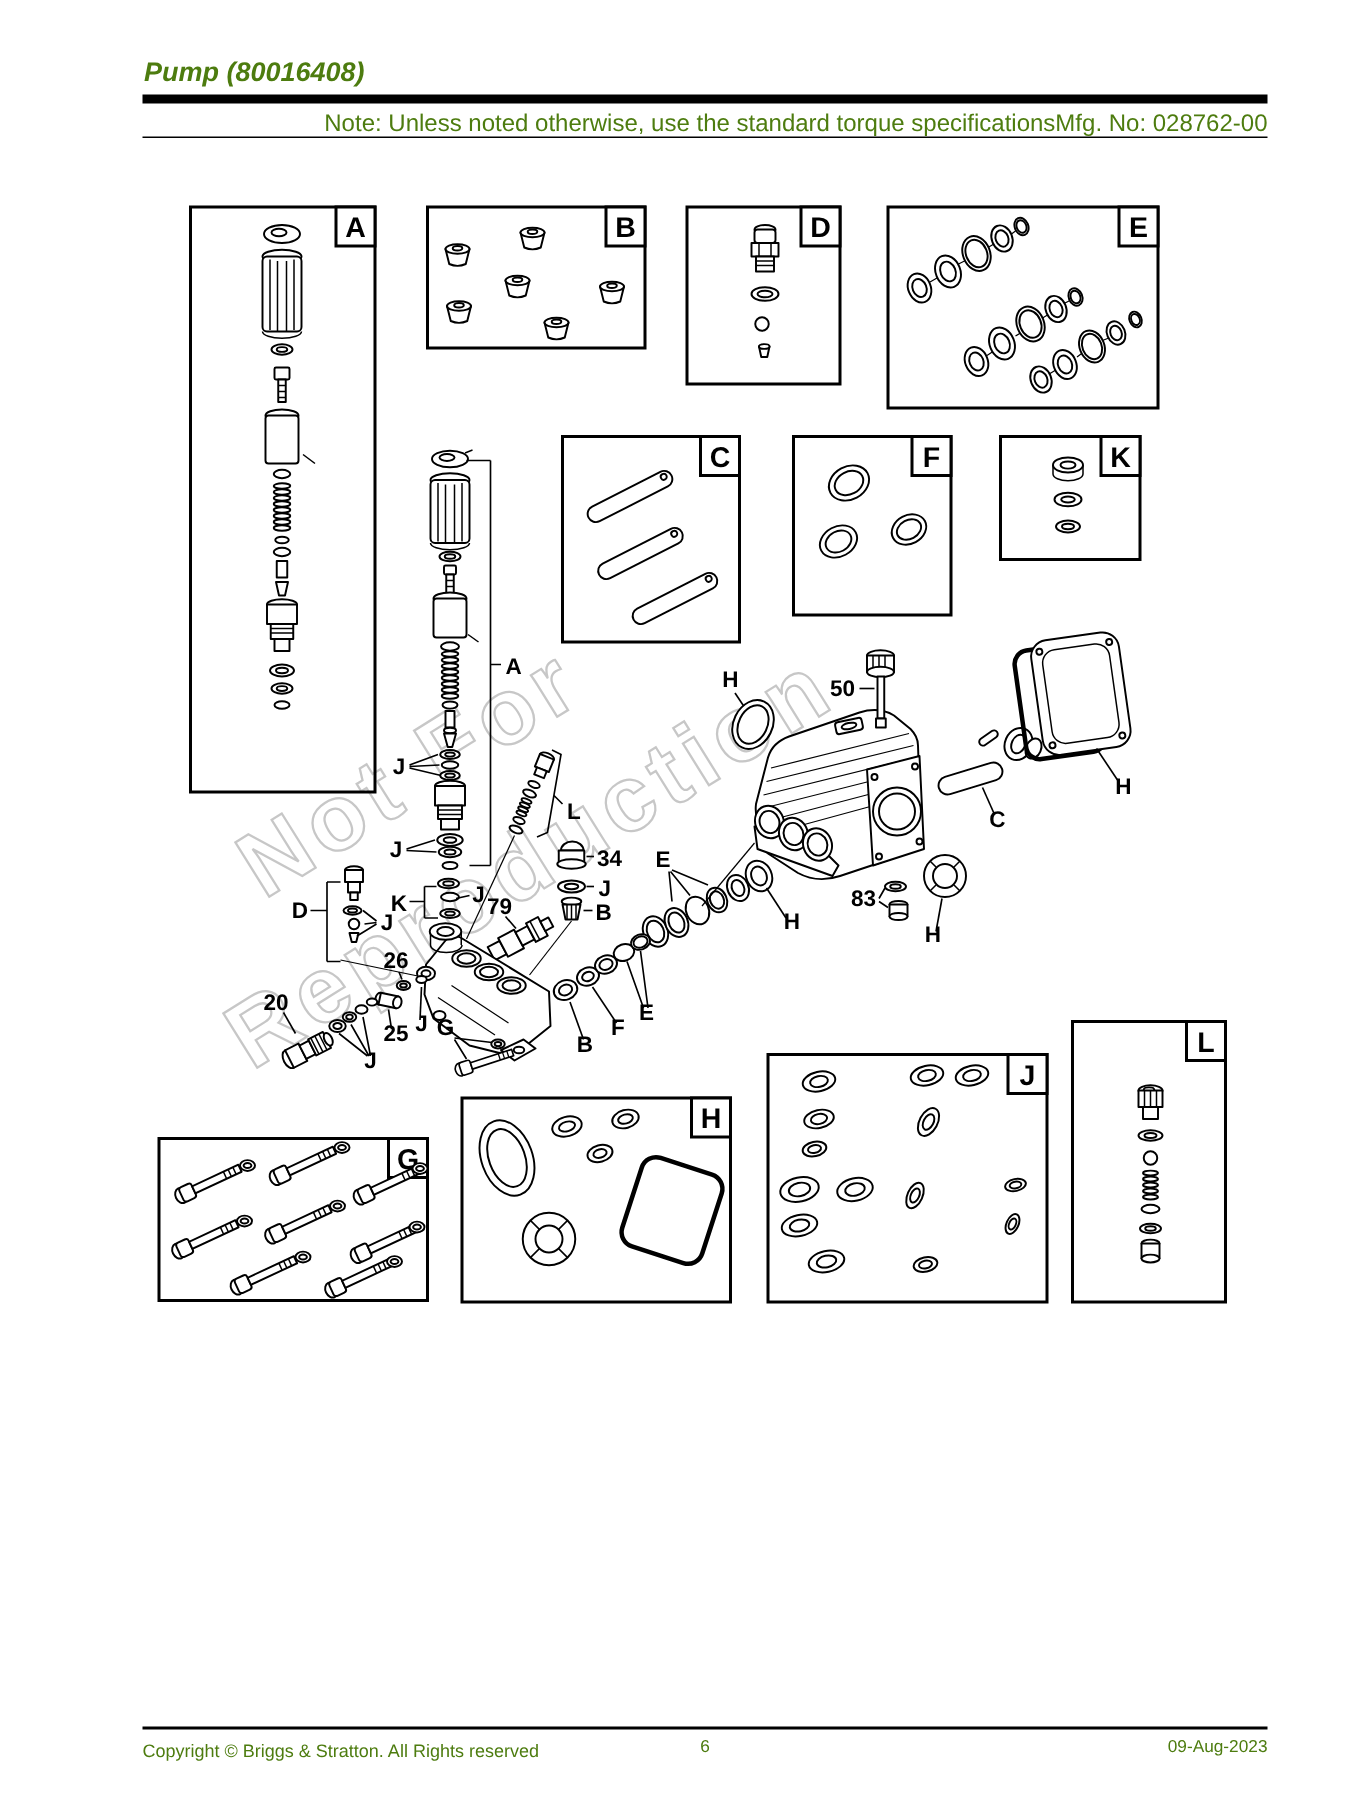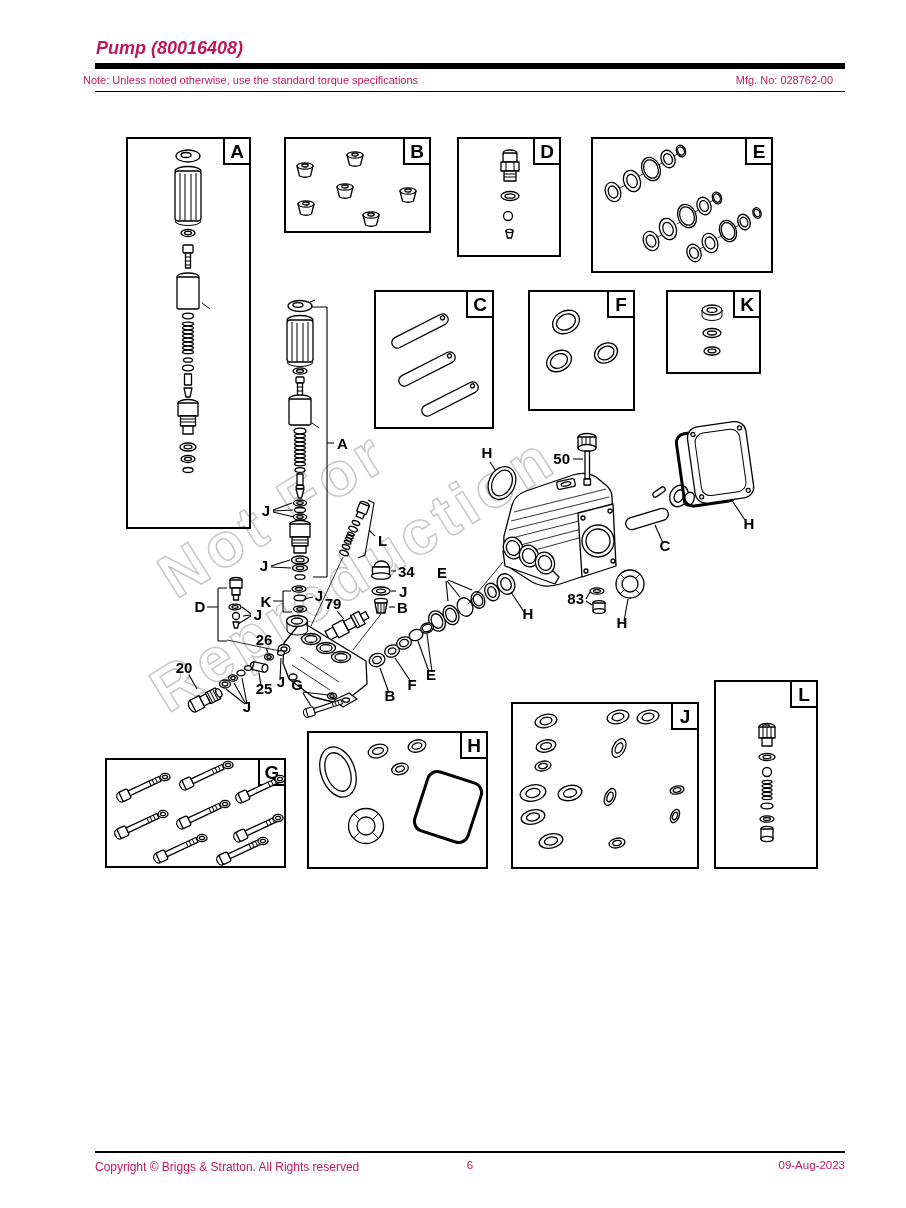--- a/index.html
+++ b/index.html
@@ -1,20 +1,20 @@
 <!DOCTYPE html>
 <html><head>
 <meta charset="utf-8">
 <style>
   html,body{margin:0;padding:0;background:#fff;}
   .page{position:relative;width:906px;height:1208px;background:#ffffff;overflow:hidden;
-        font-family:"Liberation Sans",sans-serif;color:#be185d;}
+        font-family:"Liberation Sans",sans-serif;color:#4d7c0f;}
   .title{position:absolute;left:96px;top:38px;font-size:18px;font-weight:bold;font-style:italic;}
   .hbar{position:absolute;left:95px;top:63px;width:750px;height:6px;background:#000;}
-  .subhead{position:absolute;left:83px;top:74px;width:750px;font-size:11px;display:flex;justify-content:space-between;}
+  .subhead{position:absolute;left:95px;top:74px;width:750px;font-size:16px;display:flex;justify-content:flex-end;}
   .thinrule{position:absolute;left:95px;top:91px;width:750px;height:1px;background:#000;}
   .frule{position:absolute;left:95px;top:1151px;width:750px;height:2px;background:#000;}
   .fcopy{position:absolute;left:95px;top:1160px;font-size:12px;}
   .fpage{position:absolute;left:95px;top:1159px;width:750px;text-align:center;font-size:11.5px;}
   .fdate{position:absolute;right:61px;top:1159px;font-size:11.5px;}
   svg.diagram{position:absolute;left:0;top:0;}
   .box{fill:none;stroke:#000;stroke-width:2;}
   .lblsq{fill:#fff;stroke:#000;stroke-width:2;}
   .lbltxt{font:bold 19px "Liberation Sans",sans-serif;fill:#000;text-anchor:middle;}
   .co{font:bold 15px "Liberation Sans",sans-serif;fill:#000;}

